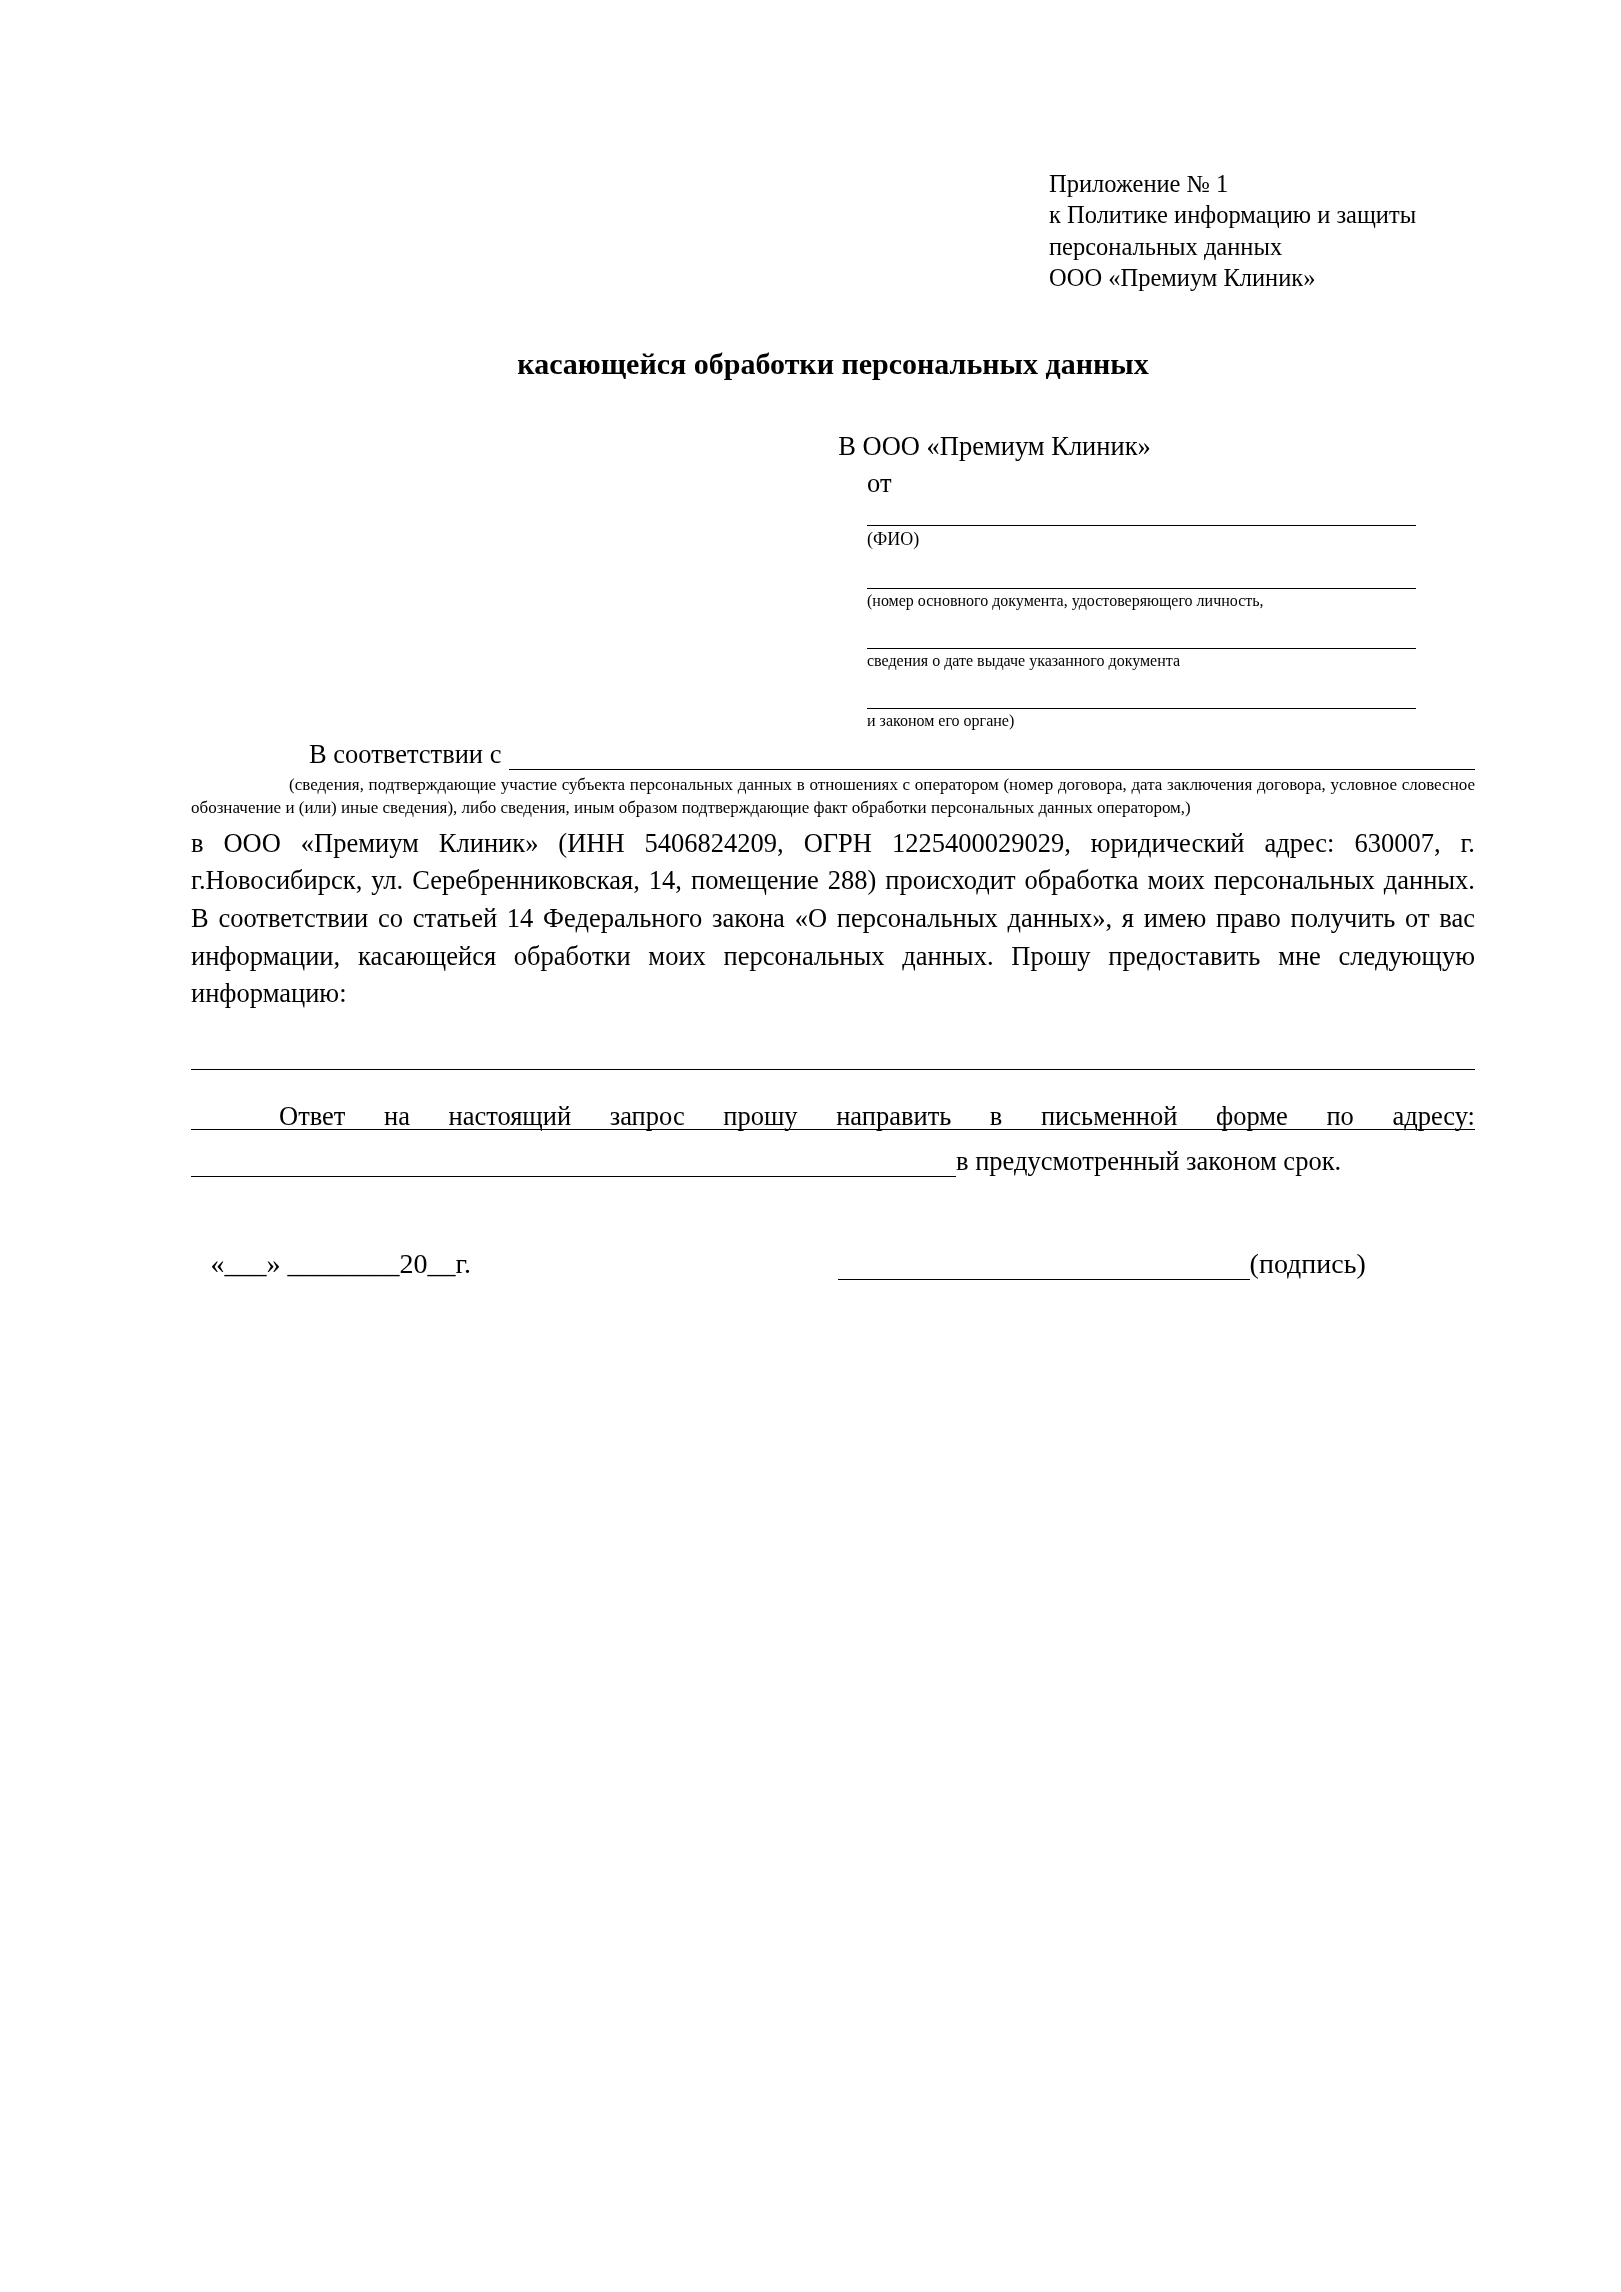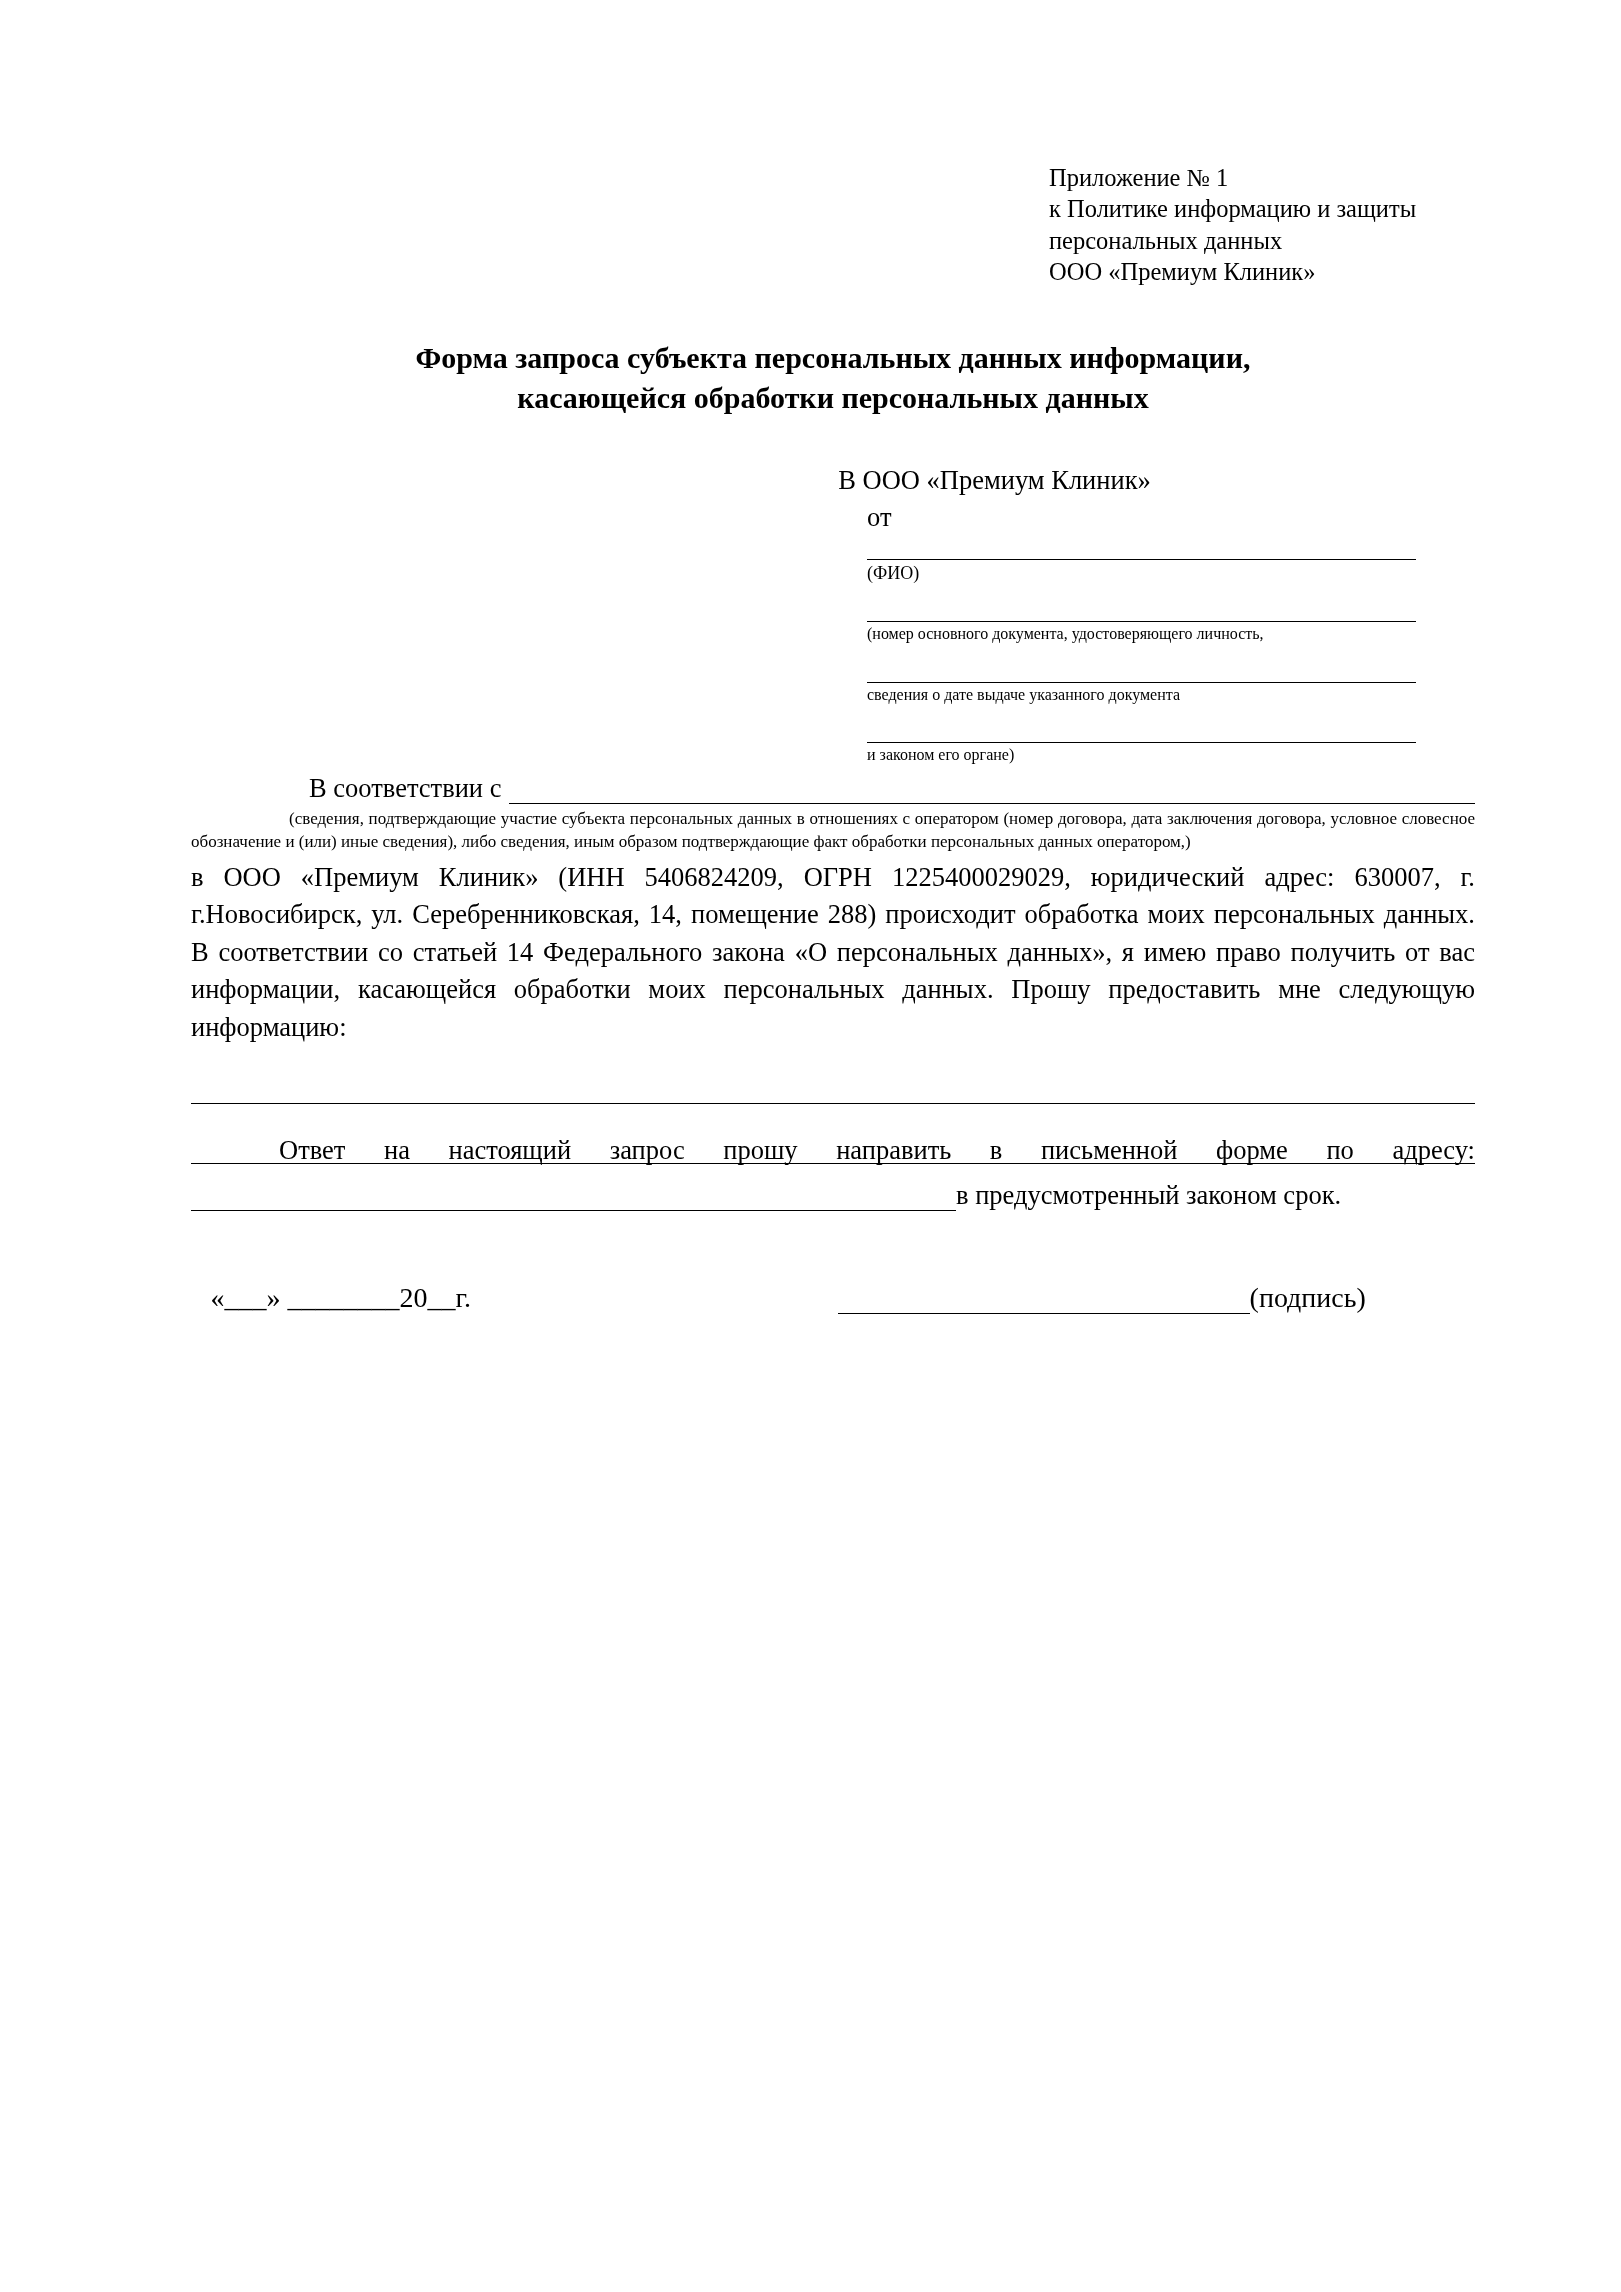--- a/index.html
+++ b/index.html
@@ -17,21 +17,21 @@
   .page {
     position: relative;
     width: 1621px;
     height: 2293px;
     box-sizing: border-box;
     padding: 0;
   }
   .content {
     position: absolute;
     left: 191px;
-    top: 162px;
+    top: 168px;
     width: 1284px;
   }
 
   
   .header-block {
     margin-left: 858px;
     font-size: 24.5px;
     line-height: 1.28;
     text-align: left;
   }
@@ -181,21 +181,20 @@
   <div class="content">
 
     <div class="header-block">
       <div>Приложение № 1</div>
       <div>к Политике информацию и защиты</div>
       <div>персональных данных</div>
       <div>ООО «Премиум Клиник»</div>
     </div>
 
     <div class="doc-title">
-      <span class="tline">Форма запроса субъекта персональных данных информации,</span>
       <span class="tline">касающейся обработки персональных данных</span>
     </div>
 
     <div class="addressee">
       <div class="to-line">В ООО «Премиум Клиник»</div>
       <div class="from-line">от</div>
 
       <div class="fill-group">
         <div class="fill-rule"></div>
         <div class="fill-caption">(ФИО)</div>

